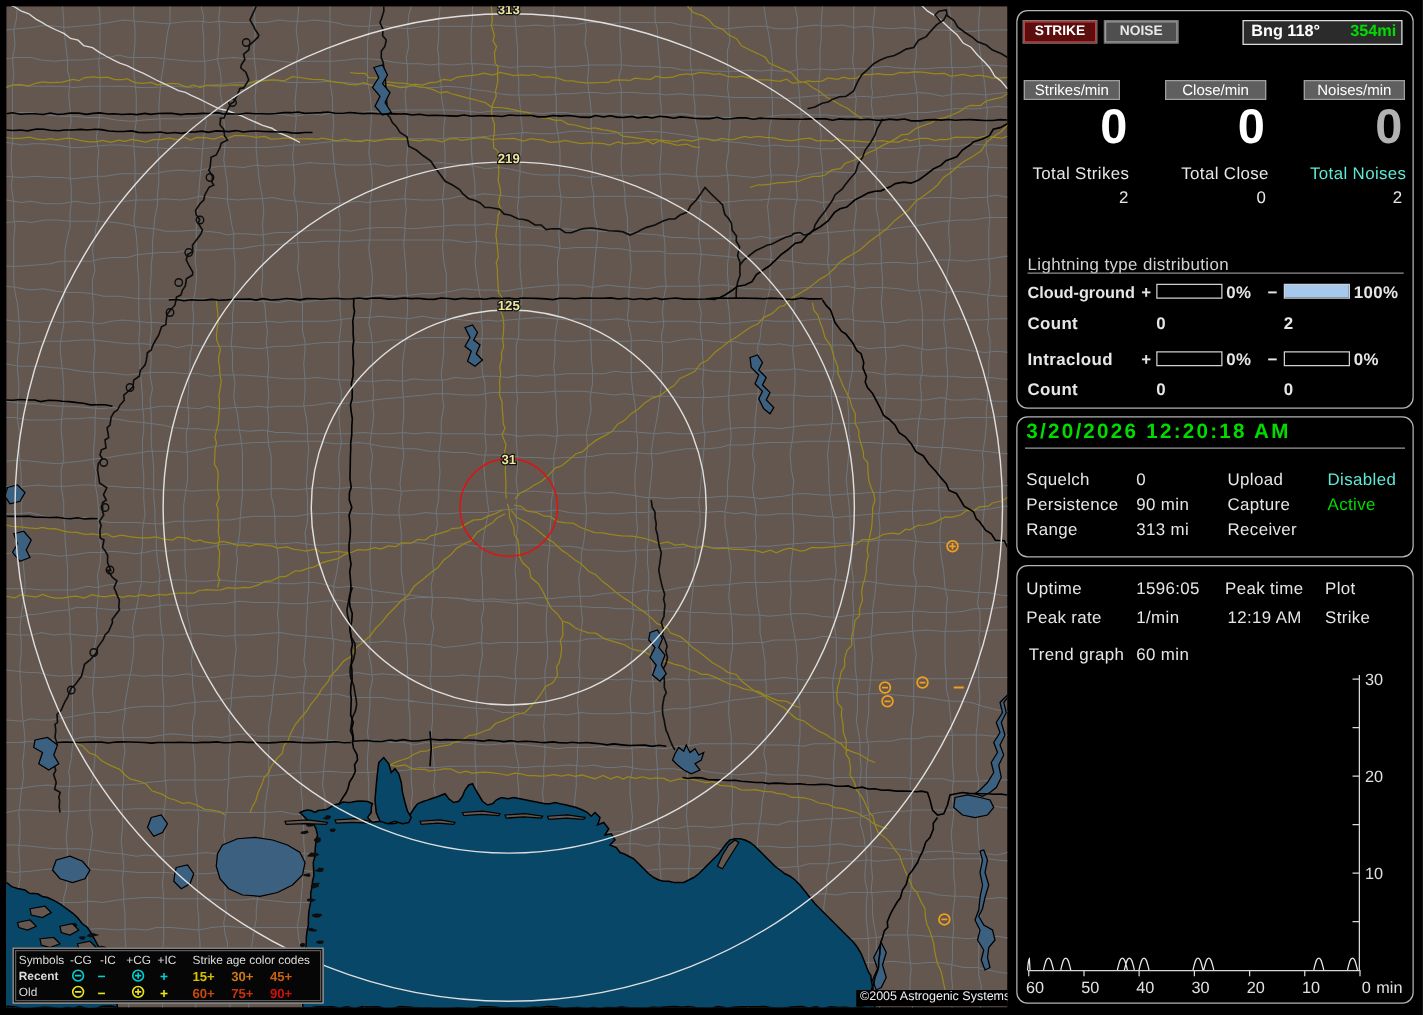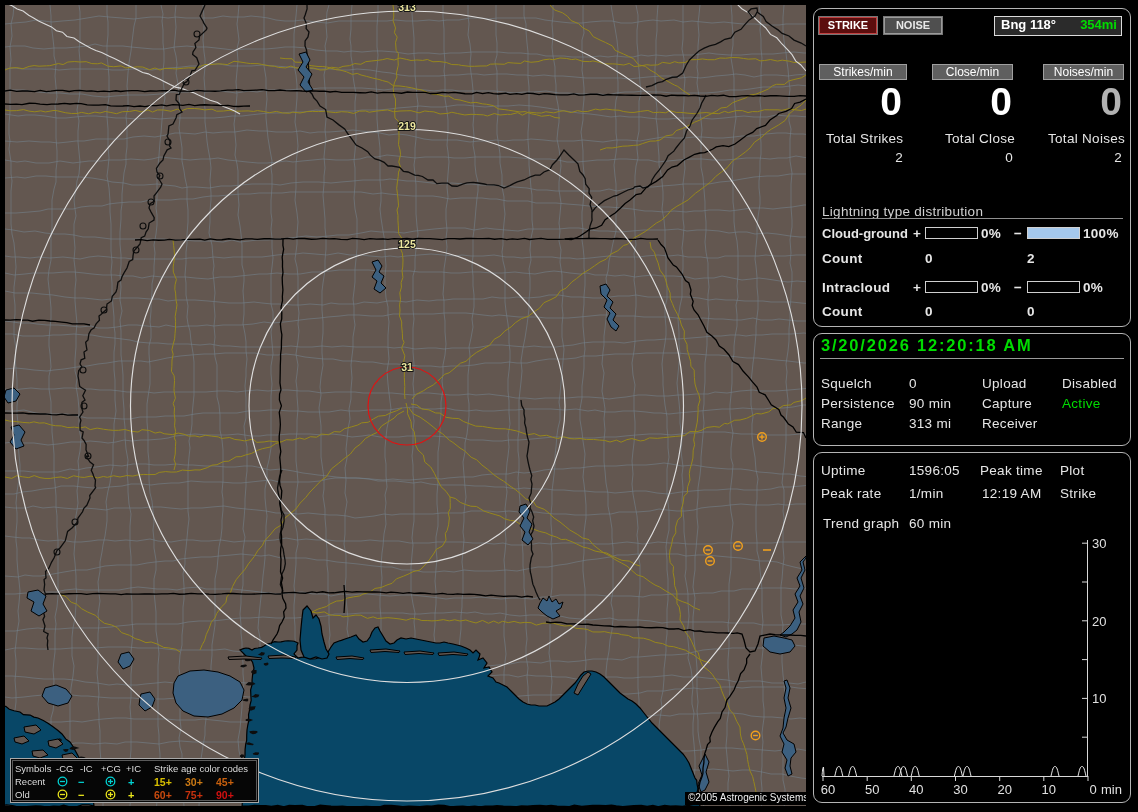--- a/index.html
+++ b/index.html
@@ -1,18 +1,18 @@
 <!DOCTYPE html>
 <html><head><meta charset="utf-8"><style>
 html,body{margin:0;padding:0;background:#000;}
 body{width:1138px;height:812px;position:relative;overflow:hidden;
  font-family:"Liberation Sans",sans-serif;}
 .panel{position:absolute;left:813px;width:318px;border:1px solid #b4b4b4;border-radius:9px;background:#000;box-sizing:border-box;}
 .t{position:absolute;font-size:13.5px;letter-spacing:0.3px;color:#e6e6e6;white-space:nowrap;line-height:15px;}
-.g{color:#e5e5e5;}
+.g{color:#5eead4;}
 .grn{color:#00dc00;}
 .b{font-weight:bold;}
 .btn{position:absolute;font-size:11px;font-weight:bold;color:#fff;text-align:center;box-sizing:border-box;}
 .lab{position:absolute;background:#5f5f5f;border:1px solid #9f9f9f;color:#fff;font-size:12px;text-align:center;box-sizing:border-box;height:16px;line-height:14px;}
 .bigz{position:absolute;font-size:39px;font-weight:bold;color:#fff;line-height:27px;}
 .bar{position:absolute;width:53px;height:12px;border:1px solid #d0d0d0;background:#000;box-sizing:border-box;}
 </style></head><body>
 
 <svg width="801" height="801" viewBox="5 5 801 801" style="position:absolute;left:5px;top:5px" xmlns="http://www.w3.org/2000/svg">
 <rect x="5" y="5" width="801" height="801" fill="#635750"></rect>
@@ -129,21 +129,21 @@
     <line x1="753.1" y1="735.5" x2="757.9" y2="735.5" stroke="#f0a01e" stroke-width="1.4"></line>
 <line x1="763" y1="550" x2="771" y2="550" stroke="#f0a01e" stroke-width="1.6"></line>
 </svg>
 <div style="position:absolute;left:10px;top:758px;width:249px;height:45px;background:#060606;border:1px solid #a8a8a8;box-shadow:inset 0 0 0 1px #060606, inset 0 0 0 2px #5a5a5a;box-sizing:border-box;font-size:9.5px;letter-spacing:0px;color:#dcdcdc;">
 <div style="position:absolute;left:4px;top:4px;">Symbols</div>
 <div style="position:absolute;left:45px;top:4px;">-CG</div>
 <div style="position:absolute;left:69px;top:4px;">-IC</div>
 <div style="position:absolute;left:90px;top:4px;">+CG</div>
 <div style="position:absolute;left:115px;top:4px;">+IC</div>
 <div style="position:absolute;left:143px;top:4px;">Strike age color codes</div>
-<div style="position:absolute;left:4px;top:17px;">Recent</div>
+<div style="position:absolute;left:4px;top:17px;font-weight:bold;">Recent</div>
 <div style="position:absolute;left:4px;top:30px;">Old</div>
 <div style="position:absolute;left:46px;top:16px;"><svg width="11" height="11" viewBox="0 0 11 11" style="vertical-align:middle">
         <circle cx="5.5" cy="5.5" r="4.3" fill="none" stroke="#00d2d2" stroke-width="1.3"></circle>
         <line x1="3" y1="5.5" x2="8" y2="5.5" stroke="#00d2d2" stroke-width="1.3"></line>
       </svg></div>
 <div style="position:absolute;left:67px;top:17px;color:#00d2d2;font-weight:bold;font-size:11px">−</div>
 <div style="position:absolute;left:94px;top:16px;"><svg width="11" height="11" viewBox="0 0 11 11" style="vertical-align:middle">
         <circle cx="5.5" cy="5.5" r="4.3" fill="none" stroke="#00d2d2" stroke-width="1.3"></circle>
         <line x1="3" y1="5.5" x2="8" y2="5.5" stroke="#00d2d2" stroke-width="1.3"></line>
         <line x1="5.5" y1="3" x2="5.5" y2="8" stroke="#00d2d2" stroke-width="1.3"></line>
@@ -165,21 +165,21 @@
 <div style="position:absolute;left:205px;top:17px;color:#c8600e;font-weight:bold;font-size:10.5px">45+</div>
 <div style="position:absolute;left:143px;top:30px;color:#c84a0e;font-weight:bold;font-size:10.5px">60+</div>
 <div style="position:absolute;left:174px;top:30px;color:#c8320e;font-weight:bold;font-size:10.5px">75+</div>
 <div style="position:absolute;left:205px;top:30px;color:#d01010;font-weight:bold;font-size:10.5px">90+</div>
 </div>
 <div style="position:absolute;left:685px;top:792px;width:121px;height:13px;background:#000;color:#f0f0f0;font-size:10px;line-height:12px;padding-left:3px;box-sizing:border-box;white-space:nowrap;overflow:hidden;">©2005 Astrogenic Systems</div>
 <div class="panel" style="top:8px;height:319px;"></div>
 <div class="btn" style="left:819px;top:17px;width:58px;height:17px;background:#5c0d0d;border:1px solid #c04040;box-shadow:0 0 0 1px #777;line-height:15px;color:#fff;">STRIKE</div>
 <div class="btn" style="left:884px;top:17px;width:58px;height:17px;background:#4f4f4f;border:1px solid #9a9a9a;box-shadow:0 0 0 1px #777;line-height:15px;color:#e8e8e8;">NOISE</div>
 <div style="position:absolute;left:994px;top:16px;width:128px;height:20px;background:#2b2b2b;border:1px solid #dcdcdc;box-sizing:border-box;font-size:13px;font-weight:bold;line-height:16px;"><span style="color:#fff;padding-left:6px;">Bng 118°</span><span style="color:#00dc00;float:right;padding-right:4px;">354mi</span></div>
-<div class="lab" style="left:819px;top:64px;width:88px;">Strikes/min</div>
+<div class="lab" style="left:819px;top:64px;width:77px;">Strikes/min</div>
 <div class="lab" style="left:932px;top:64px;width:81px;">Close/min</div>
 <div class="lab" style="left:1043px;top:64px;width:81px;">Noises/min</div>
 <div class="bigz" style="right:236px;top:88px;">0</div>
 <div class="bigz" style="right:126px;top:88px;">0</div>
 <div class="bigz" style="right:16px;top:88px;color:#b2b2b2;">0</div>
 <div class="t" style="left:826px;top:131px;">Total Strikes</div>
 <div class="t" style="left:945px;top:131px;">Total Close</div>
 <div class="t g" style="left:1048px;top:131px;">Total Noises</div>
 <div class="t" style="right:235px;top:150px;text-align:right;">2</div>
 <div class="t" style="right:125px;top:150px;text-align:right;">0</div>

